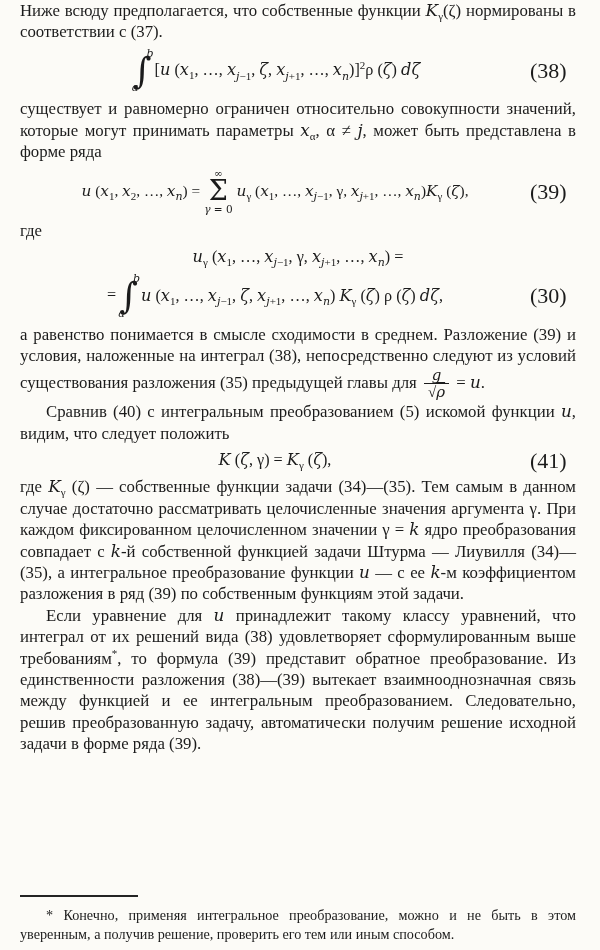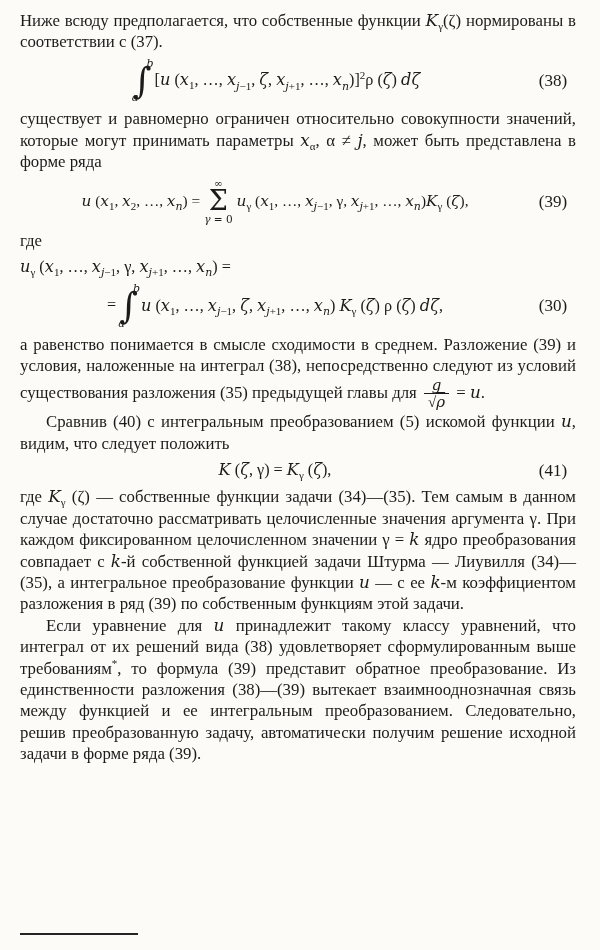--- a/index.html
+++ b/index.html
@@ -1,47 +1,47 @@
 <!DOCTYPE html>
 <html><head>
 <meta charset="utf-8">
 <style>
   html,body{margin:0;padding:0;background:#fcfbf7;}
   .page{
     width:600px;height:950px;box-sizing:border-box;
-    padding:10px 24px 6px 20px;
+    padding:0 24px 6px 20px;
     background:#fcfbf7;color:#1b1b1b;
     font-family:"Liberation Serif","DejaVu Serif",serif;
     font-size:16.8px;line-height:21.4px;
     display:flex;flex-direction:column;
     overflow:hidden;position:relative;
   }
   p{margin:0;text-align:justify;}
   p i{font-family:"DejaVu Serif",serif;}
   .indent{text-indent:26px;}
   sub,sup{font-size:11px;line-height:0;}
   sub i,sup i{font-size:11px;}
 
   .equation{display:flex;align-items:center;margin:5px 0;}
   .eq-body{flex:1;display:flex;align-items:center;justify-content:center;white-space:nowrap;font-size:16.2px;}
   .eq-expr i{font-family:"DejaVu Serif",serif;}
-  .eq-tag{width:46px;text-align:center;font-size:17px;}
+  .eq-tag{width:46px;text-align:left;font-size:22px;}
   .eq-small .eq-body{font-size:15.3px;}
 
   .int-group{display:inline-flex;flex-direction:column;align-items:center;margin:0 3px;}
   .int-top,.int-bot{font-size:11px;line-height:1;font-style:italic;font-family:"DejaVu Serif",serif;}
   .int-top{align-self:flex-end;margin-bottom:-3px;margin-right:-2px;}
   .int-bot{align-self:flex-start;margin-top:-3px;margin-left:-1px;}
   .int-sign{font-size:36px;line-height:0.82;font-family:"DejaVu Serif",serif;}
 
   .sum-group{display:inline-flex;flex-direction:column;align-items:center;margin:0 4px;}
   .sum-top,.sum-bot{font-size:10.5px;line-height:1.1;font-family:"DejaVu Serif",serif;}
   .sum-sign{font-size:27px;line-height:0.92;font-family:"DejaVu Serif",serif;}
 
-  .eq-line1{margin:4px 0 1px 0;font-size:16.2px;white-space:nowrap;}
+  .eq-line1{margin:4px 0 1px 0;font-size:16.2px;white-space:nowrap;text-align:center;}
   .eq-line1 i{font-family:"DejaVu Serif",serif;}
 
   .frac{display:inline-flex;flex-direction:column;text-align:center;vertical-align:middle;margin:0 3px;line-height:1.12;font-size:15px;}
   .frac .num{display:block;}
   .frac .den{display:block;border-top:1.2px solid #1b1b1b;padding:0 4px;}
   .ovl{text-decoration:overline;}
 
   .footer-block{margin-top:auto;}
   .footnote-rule{width:118px;border-top:2.5px solid #242424;margin:0 0 9px 0;}
   .footnote{font-size:14.2px;line-height:19px;text-indent:26px;}
@@ -113,15 +113,16 @@
     </span>
     <span class="eq-tag">(41)</span>
   </div>
 
   <p>где <i>K</i><sub>γ</sub> (ζ) — собственные функции задачи (34)—(35). Тем самым в данном случае достаточно рассматривать целочисленные значения аргумента γ. При каждом фиксированном целочисленном значении γ = <i>k</i> ядро преобразования совпадает с <i>k</i>-й собственной функцией задачи Штурма — Лиувилля (34)—(35), а интегральное преобразование функции <i>u</i> — с ее <i>k</i>-м коэффициентом разложения в ряд (39) по собственным функциям этой задачи.</p>
 
   <p class="indent">Если уравнение для <i>u</i> принадлежит такому классу уравнений, что интеграл от их решений вида (38) удовлетворяет сформулированным выше требованиям<sup>*</sup>, то формула (39) представит обратное преобразование. Из единственности разложения (38)—(39) вытекает взаимнооднозначная связь между функцией и ее интегральным преобразованием. Следовательно, решив преобразованную задачу, автоматически получим решение исходной задачи в форме ряда (39).</p>
 
   <div class="footer-block">
     <div class="footnote-rule"></div>
+    <p class="footnote">* Конечно, применяя интегральное преобразование, можно и не быть в этом уверенным, а получив решение, проверить его тем или иным способом.</p>
   </div>
 
 </div>
 
 </body></html>

